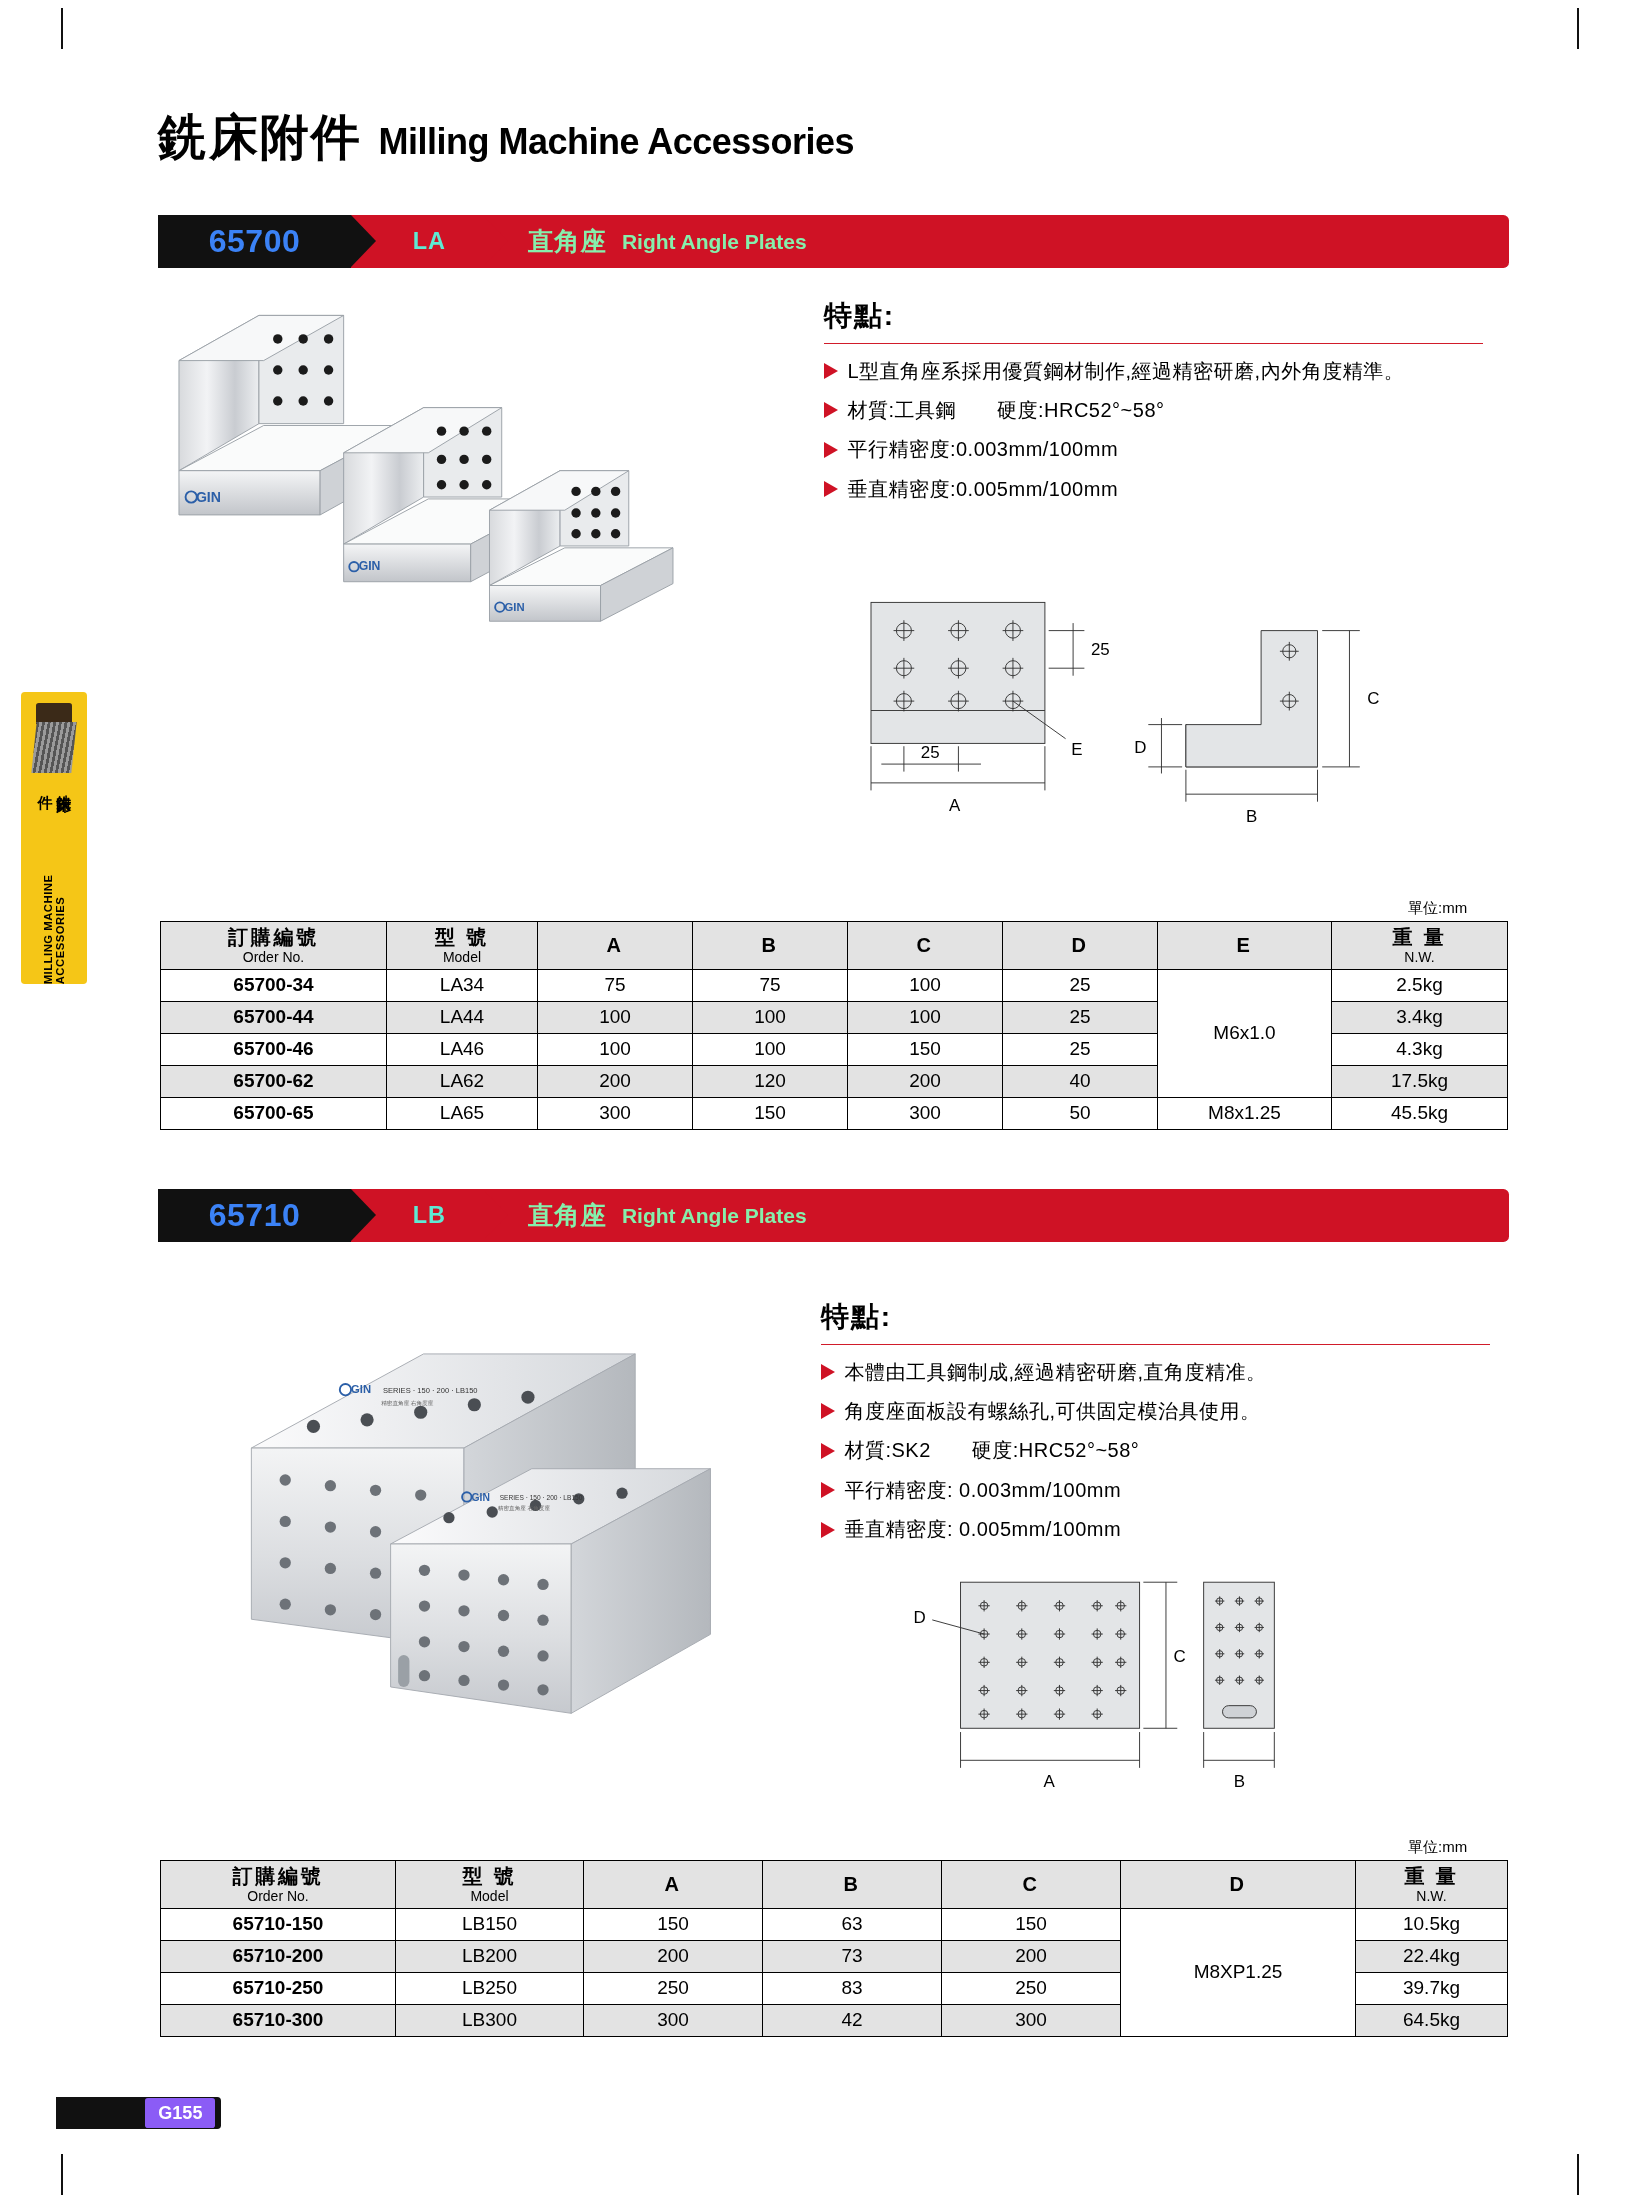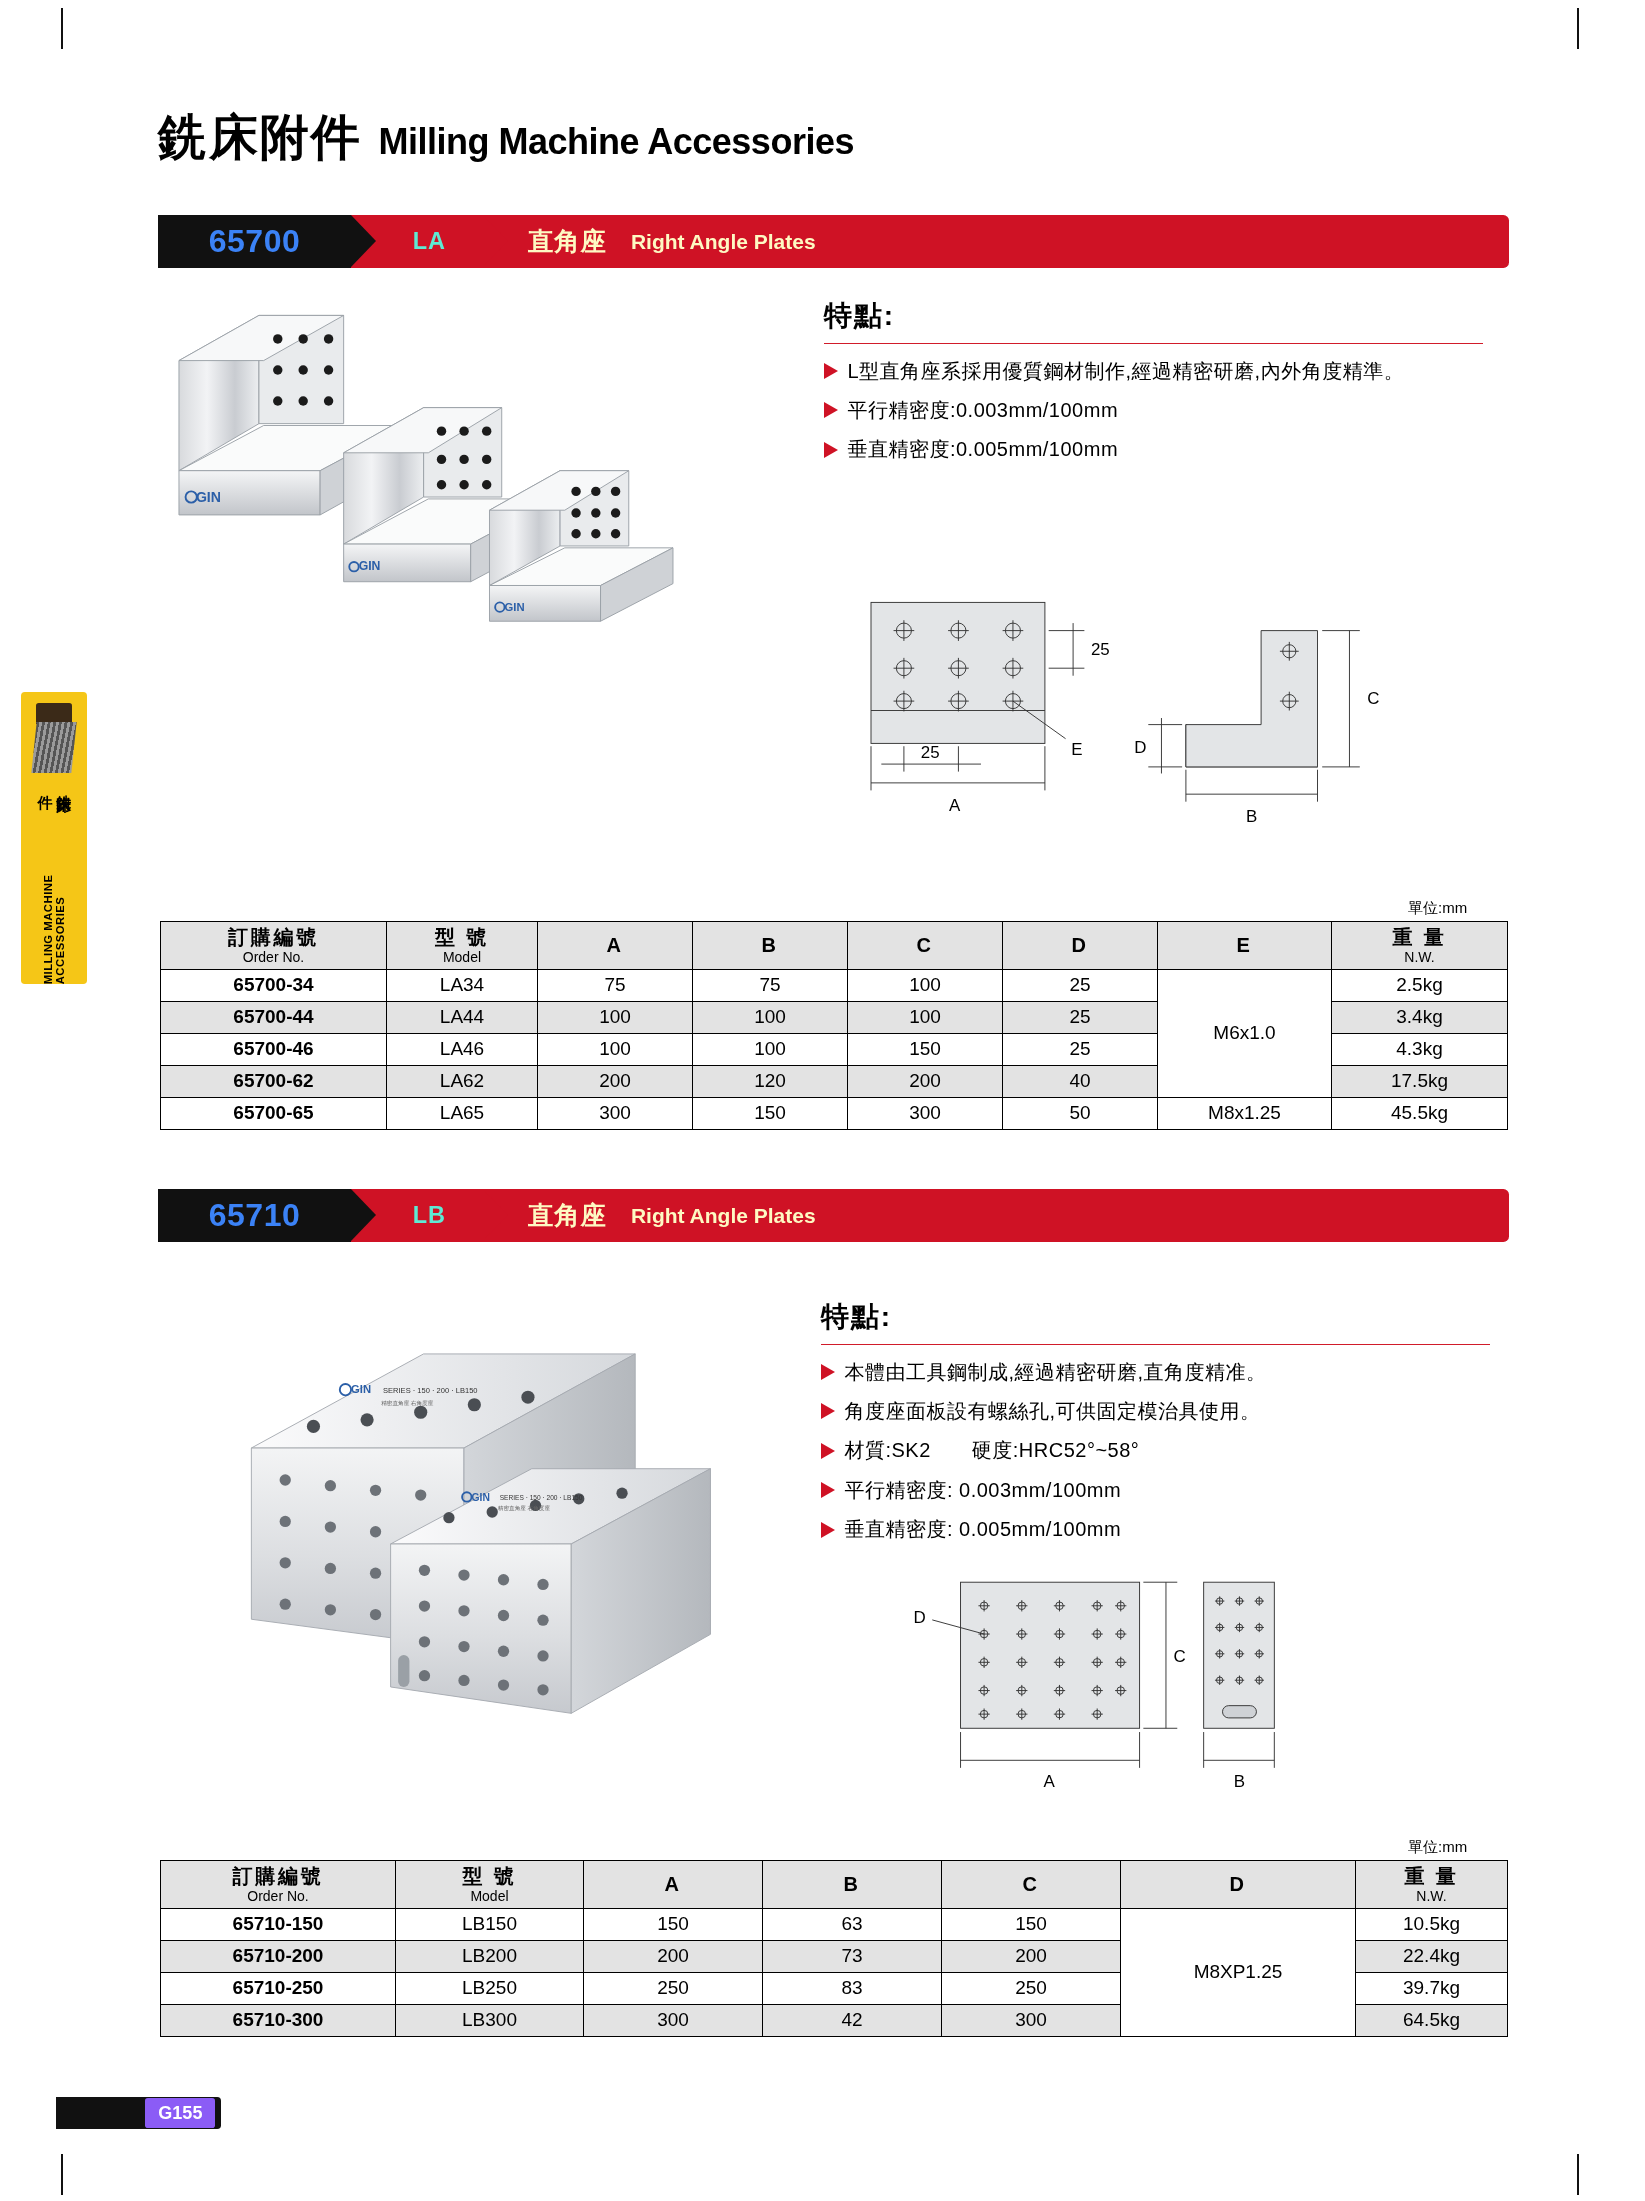--- a/index.html
+++ b/index.html
@@ -88,22 +88,22 @@
     font-size:23.5px; font-weight:bold; letter-spacing:0.9px;
     padding-left:24.5px; position:relative; z-index:2;
   }
   .banner .model-blk::after {
     content:""; position:absolute; right:-25.4px; top:0;
     border-top:26px solid transparent; border-bottom:26px solid transparent;
     border-left:25.4px solid #cf1225;
     filter:brightness(1);
   }
   .banner .title-blk {
-    background:#cf1225; color:#fef9c3; flex:1;
-    display:flex; align-items:center; gap:24px;
+    background:#cf1225; color:#86efac; flex:1;
+    display:flex; align-items:center; gap:15px;
     padding-left:45px;
     border-radius:0 5.6px 5.6px 0;
   }
   .banner .title-blk .t-cn { font-size:25.4px; font-weight:bold; letter-spacing:0.9px; }
   .banner .title-blk .t-en { font-size:21px; font-weight:bold; }
 
   
   .features { position:absolute; }
   .features h3 {
     margin:0; font-size:28px; font-weight:bold; letter-spacing:1.9px;
@@ -183,20 +183,24 @@
     <span class="t-en">Right Angle Plates</span>
   </div>
 </div>
 
 <div class="features" style="left:824px; top:297px; width:659px;">
   <h3>特點:</h3>
   <div class="rule"></div>
   <div class="feat-row">
     <div class="tri"></div>
     <div class="txt">L型直角座系採用優質鋼材制作,經過精密研磨,內外角度精準。</div>
+  </div>
+  <div class="feat-row">
+    <div class="tri"></div>
+    <div class="txt">材質:工具鋼　　硬度:HRC52°~58°</div>
   </div>
   <div class="feat-row">
     <div class="tri"></div>
     <div class="txt">平行精密度:0.003mm/100mm</div>
   </div>
   <div class="feat-row">
     <div class="tri"></div>
     <div class="txt">垂直精密度:0.005mm/100mm</div>
   </div>
 </div>

